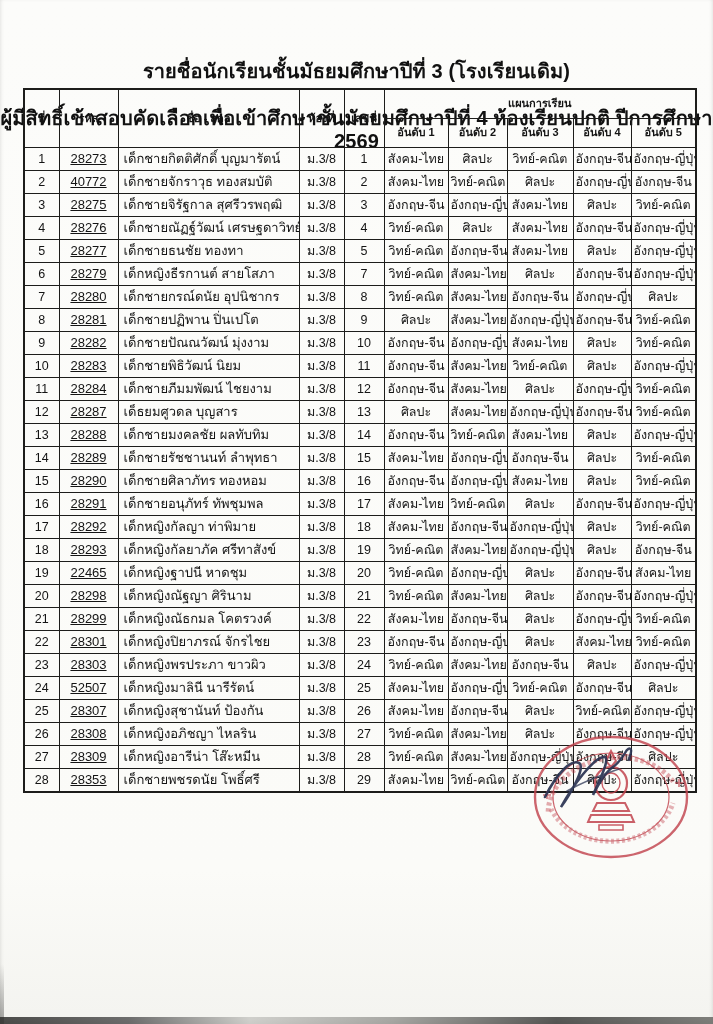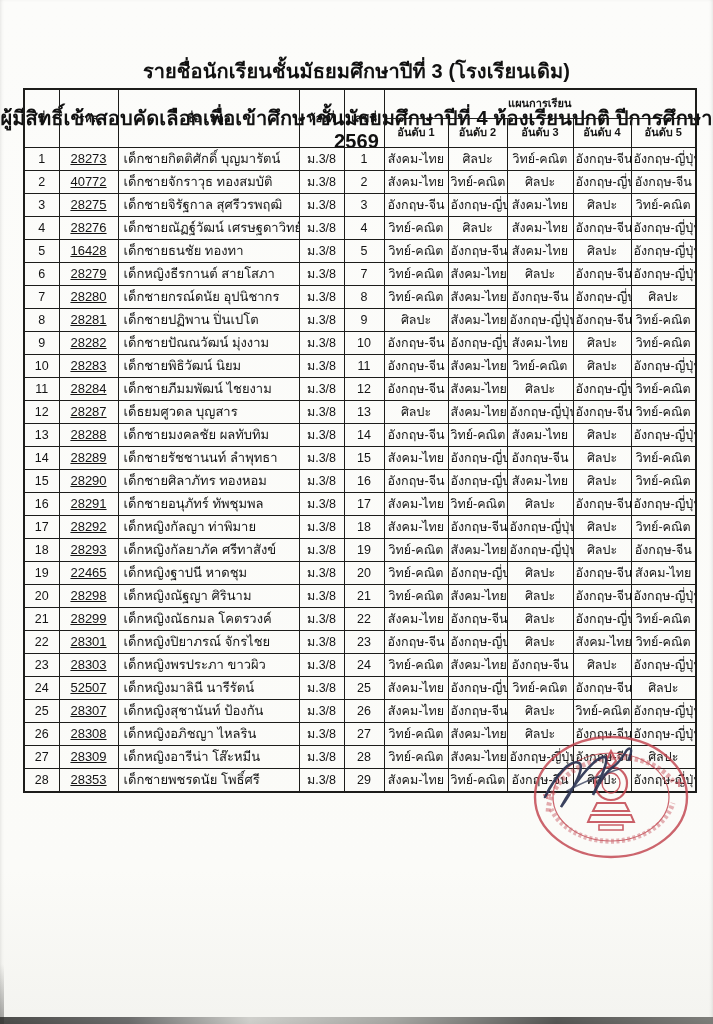--- a/index.html
+++ b/index.html
@@ -129,21 +129,21 @@
           <td>ม.3/8</td>
           <td>4</td>
           <td>วิทย์-คณิต</td>
           <td>ศิลปะ</td>
           <td>สังคม-ไทย</td>
           <td>อังกฤษ-จีน</td>
           <td>อังกฤษ-ญี่ปุ่น</td>
         </tr>
         <tr>
           <td>5</td>
-          <td class="code-cell">16428</td>
+          <td class="code-cell">28277</td>
           <td class="name-cell">เด็กชายธนชัย ทองทา</td>
           <td>ม.3/8</td>
           <td>5</td>
           <td>วิทย์-คณิต</td>
           <td>อังกฤษ-จีน</td>
           <td>สังคม-ไทย</td>
           <td>ศิลปะ</td>
           <td>อังกฤษ-ญี่ปุ่น</td>
         </tr>
         <tr>

